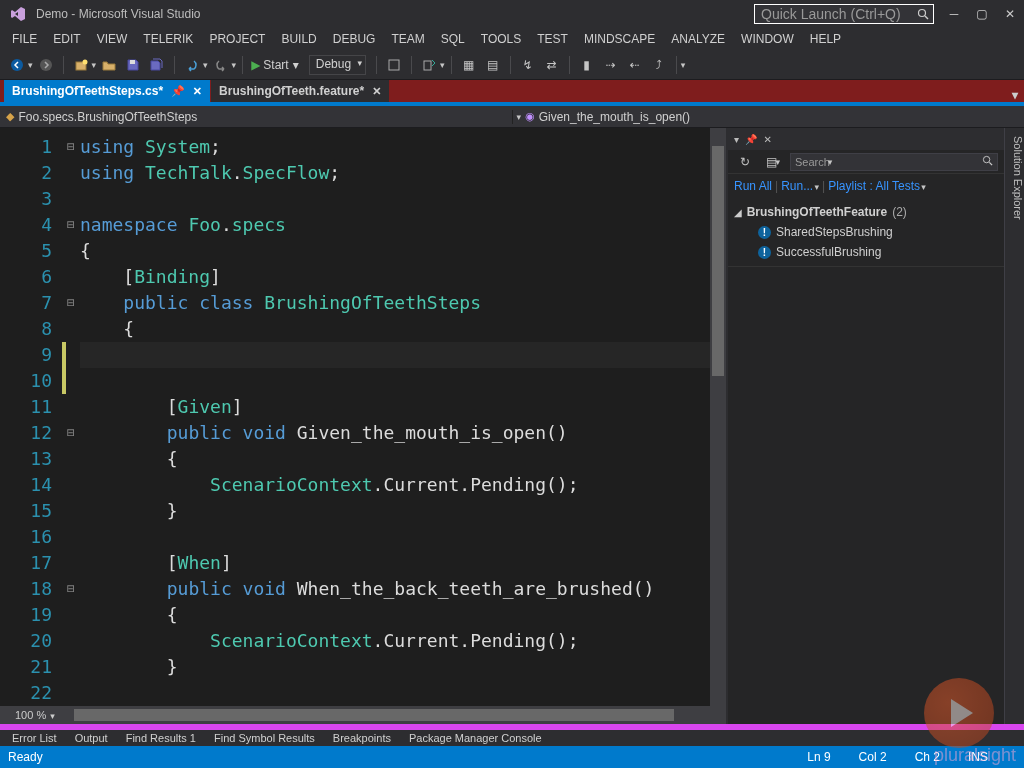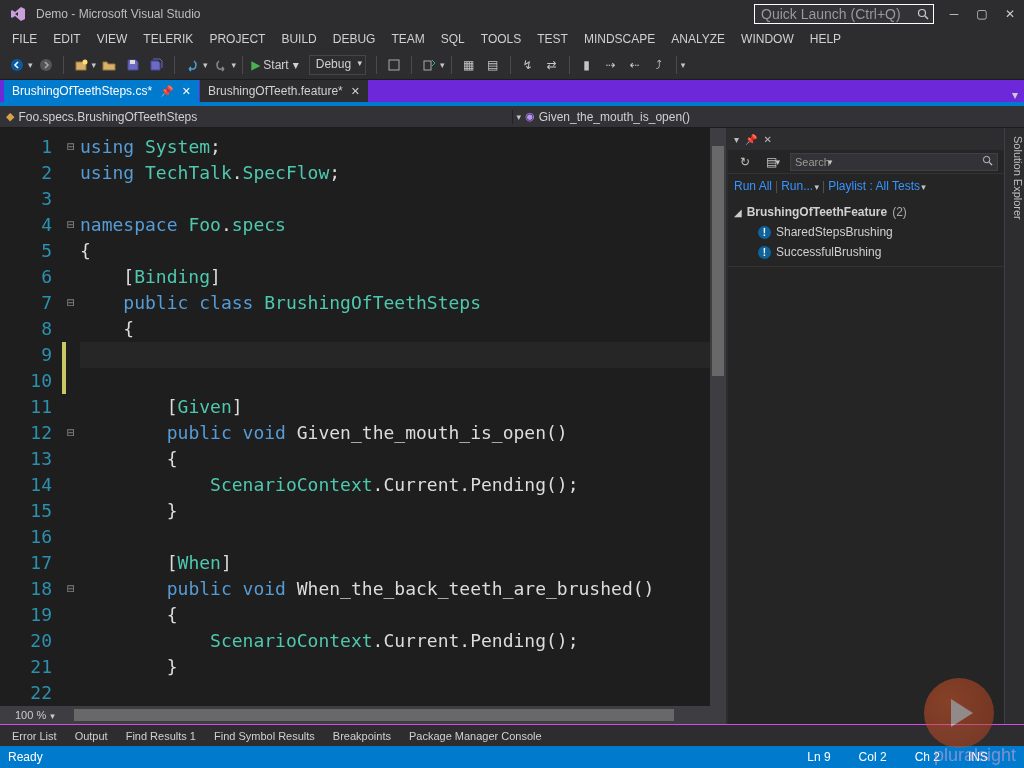--- a/index.html
+++ b/index.html
@@ -18,21 +18,21 @@
   .toolbar { height:30px; display:flex; align-items:center; padding:2px 6px; background:#2d2d30; border-bottom:1px solid #1c1c1f; gap:2px; }
   .tb-btn { width:22px; height:22px; display:inline-flex; align-items:center; justify-content:center; color:#c5c5c5; border-radius:2px; }
   .tb-sep { width:1px; height:18px; background:#4a4a4d; margin:0 4px; }
   .tb-drop { font-size:9px; color:#c5c5c5; margin-left:-2px; }
   .start-btn { display:flex; align-items:center; background:transparent; padding:0 4px 0 2px; }
   .start-btn .tri { color:#4caf50; margin-right:3px; }
   .start-btn span { color:#d0d0d0; font-size:12px; }
   .config { border:1px solid #454548; padding:1px 14px 1px 6px; height:20px; font-size:12px; position:relative; margin:0 4px; }
   .config::after { content:"▾"; font-size:9px; position:absolute; right:3px; top:2px; }
   
-  .tabrow { height:26px; display:flex; align-items:flex-end; background:#6d28d9; border-bottom:4px solid #007acc; padding-left:4px; }
+  .tabrow { height:26px; display:flex; align-items:flex-end; background:#7f1d1d; border-bottom:4px solid #007acc; padding-left:4px;font-weight:bold; }
   .doctab { height:22px; display:flex; align-items:center; padding:0 8px; font-size:12px; background:#2d2d30; color:#d0d0d0; margin-right:1px; }
   .doctab.active { background:#007acc; color:#fff; }
   .doctab .x { margin-left:8px; font-size:11px; }
   .tabrow-spacer { flex:1; }
   .tabrow-end { padding-right:6px; color:#ccc; }
   
   .breadcrumb { height:22px; display:flex; align-items:center; background:#333337; border-bottom:1px solid #1c1c1f; font-size:12px; }
   .bc-left,.bc-right { flex:1; display:flex; align-items:center; padding:0 6px; gap:4px; }
   .bc-right { border-left:1px solid #222; }
   .cube { color:#d6a34a; font-size:11px; }
@@ -69,21 +69,21 @@
   .te-links .sep { color:#555; }
   .te-tree { padding:4px 6px; font-size:12px; }
   .te-node { display:flex; align-items:center; gap:5px; height:20px; }
   .te-node.child { padding-left:24px; }
   .te-caret { color:#ccc; font-size:10px; }
   .te-badge { width:13px; height:13px; border-radius:7px; background:#0e639c; color:#fff; font-size:10px; font-weight:bold; display:inline-flex; align-items:center; justify-content:center; }
   .te-count { color:#aaa; }
   .te-detail { flex:0 0 160px; border-top:1px solid #333; }
   .vert-tab { width:20px; background:#2d2d30; writing-mode:vertical-rl; text-orientation:mixed; font-size:11px; padding-top:8px; text-align:left; color:#c0c0c0; border-left:1px solid #3f3f46; }
   
-  .tooltab-row { height:22px; display:flex; align-items:center; background:#2d2d30; border-top:1px solid #d946ef; padding:0 4px; gap:2px; }
+  .tooltab-row { height:22px; display:flex; align-items:center; background:#2d2d30; border-top:6px solid #d946ef; padding:0 4px; gap:2px; }
   .tooltab { padding:0 8px; font-size:11px; color:#d0d0d0; }
   
   .statusbar { height:22px; background:#007acc; display:flex; align-items:center; color:#fff; font-size:12px; padding:0 8px; }
   .statusbar .spacer { flex:1; }
   .statusbar span { margin-right:28px; }
   
   .watermark { position:absolute; right:8px; bottom:2px; color:#f9a8d4; font-size:18px; font-weight:300; opacity:.5; display:flex; align-items:center;margin-top:36px; }
   .playdisc { width:70px; height:70px; border-radius:50%; background:radial-gradient(circle at 35% 35%, #e85c2a, #b6431e); position:absolute; right:30px; bottom:20px; opacity:.5; display:flex; align-items:center; justify-content:center; }
   .playdisc::after { content:""; border-left:22px solid #fff; border-top:14px solid transparent; border-bottom:14px solid transparent; margin-left:6px; opacity:.9; }
   svg { overflow:visible; }

